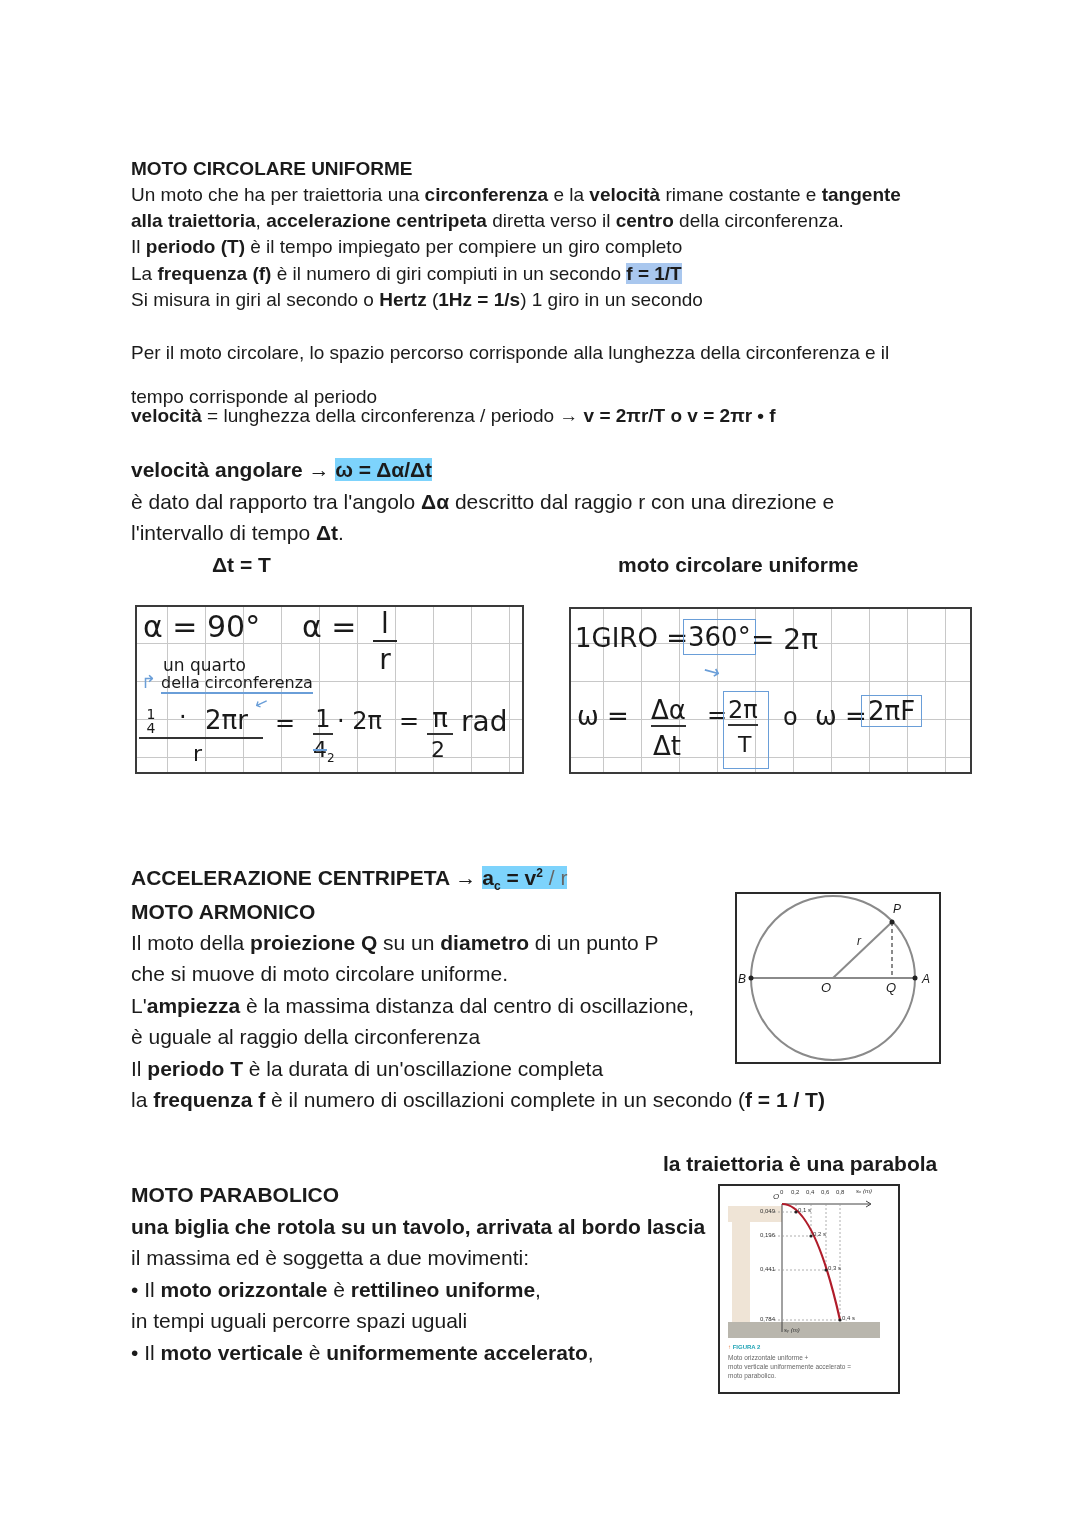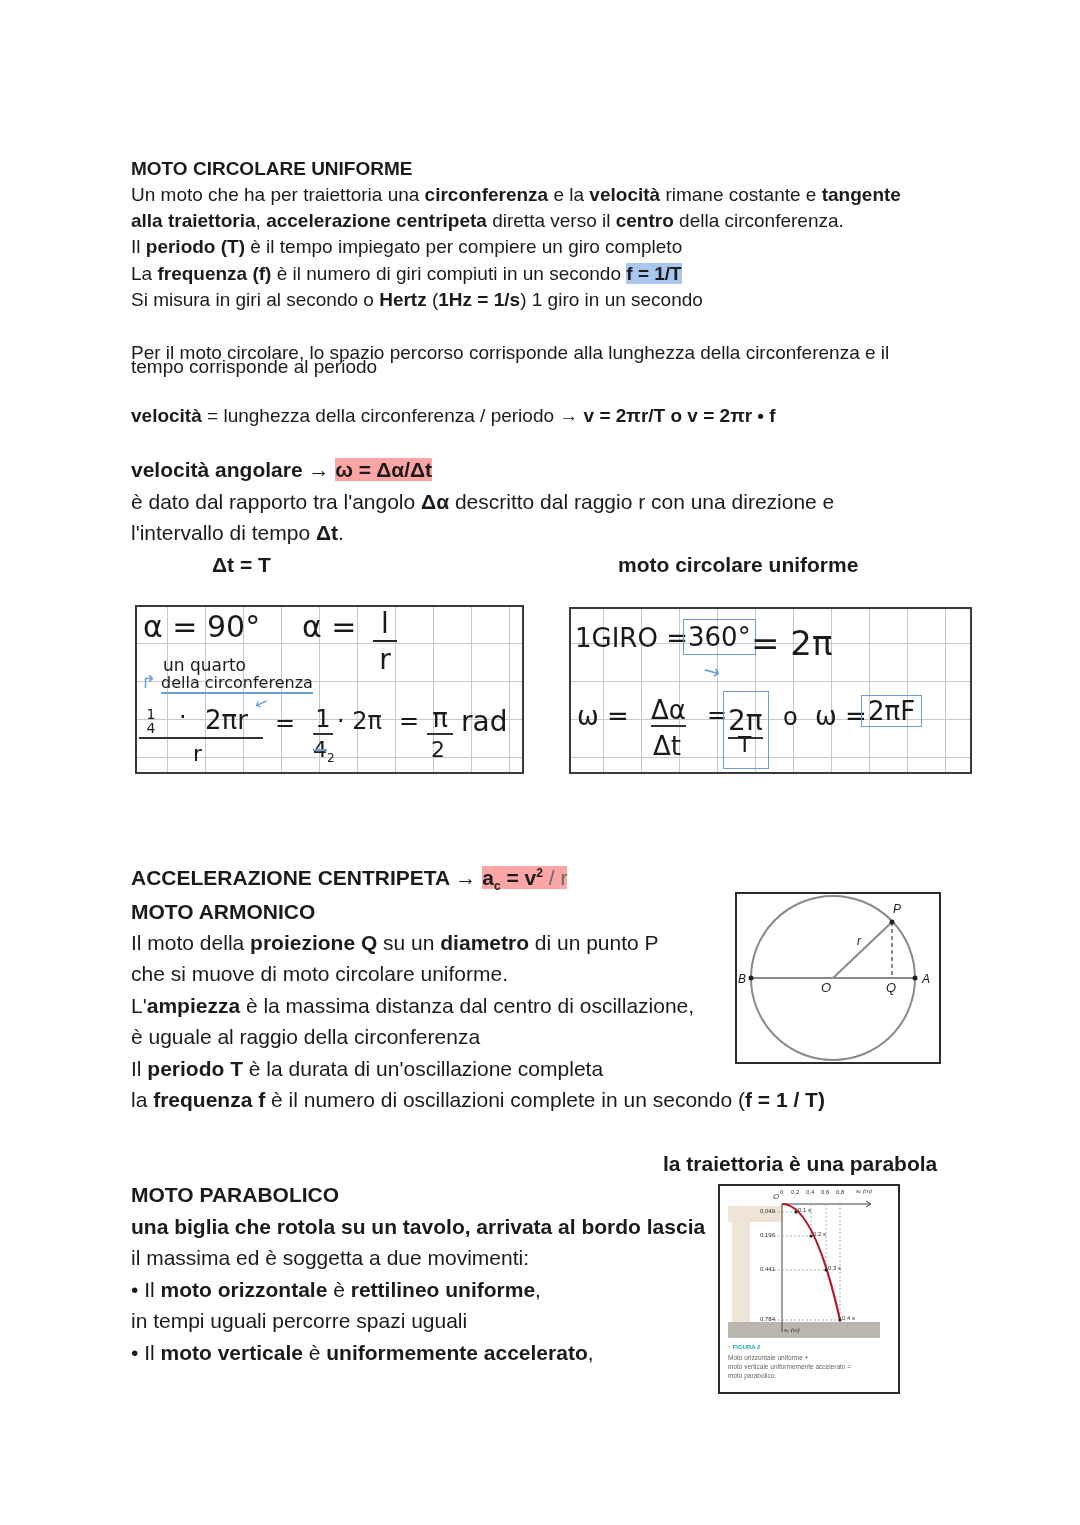--- a/index.html
+++ b/index.html
@@ -3,21 +3,21 @@
   <meta charset="utf-8">
   <style>
     html, body { margin: 0; padding: 0; background: #ffffff; }
     body { width: 1080px; height: 1525px; position: relative; overflow: hidden;
            font-family: "Liberation Sans", sans-serif; color: #1b1b1b; }
     .abs { position: absolute; white-space: nowrap; }
     .t { font-size: 19px; line-height: 26px; }
     .t2 { font-size: 21px; line-height: 30px; }
     b { font-weight: bold; }
     .hl { background: #a9c7ee; }
-    .hl2 { background: #fca5a5; }
+    .hl2 { background: #7dd3fc; }
     .h { font-weight: bold; }
     .hand { font-family: "DejaVu Sans", sans-serif; color: #1a1a1a; }
     .grid-box { position: absolute; border: 2px solid #3a3a3a; background-color: #fff;
       background-image:
         linear-gradient(to right, #c8c8c8 1px, transparent 1px),
         linear-gradient(to bottom, #c8c8c8 1px, transparent 1px);
       background-size: 38px 38px, 38px 38px; }
     .figbox { position: absolute; border: 2px solid #2a2a2a; background: #fff; }
     sub { font-size: 12px; }
     sup { font-size: 12px; }
@@ -36,21 +36,21 @@
   <span>Il </span><b>periodo (T)</b><span> è il tempo impiegato per compiere un giro completo</span>
 </div>
 <div class="abs t" style="left:131px;top:261px;">
   <span>La </span><b>frequenza (f)</b><span> è il numero di giri compiuti in un secondo </span><b class="hl">f = 1/T</b>
 </div>
 <div class="abs t" style="left:131px;top:287px;">
   <span>Si misura in giri al secondo o </span><b>Hertz</b><span> (</span><b>1Hz = 1/s</b><span>) 1 giro in un secondo</span>
 </div>
 
 <div class="abs t" style="left:131px;top:340px;">Per il moto circolare, lo spazio percorso corrisponde alla lunghezza della circonferenza e il</div>
-<div class="abs t" style="left:131px;top:354px;">tempo corrisponde al periodo</div>
+<div class="abs t" style="left:131px;top:384px;">tempo corrisponde al periodo</div>
 <div class="abs t" style="left:131px;top:395px;margin-top:8px;">
   <b>velocità</b><span> = lunghezza della circonferenza / periodo → </span><b>v = 2πr/T o v = 2πr • f</b>
 </div>
 
 <div class="abs t2" style="left:131px;top:455px;">
   <b>velocità angolare → </b><b class="hl2">ω = Δα/Δt</b>
 </div>
 <div class="abs t2" style="left:131px;top:487px;">
   <span>è dato dal rapporto tra l'angolo </span><b>Δα</b><span> descritto dal raggio r con una direzione e</span>
 </div>
@@ -86,28 +86,28 @@
   <div class="abs hand" style="left:200px;top:100px;font-size:24px;">· 2π</div>
   <div class="abs hand" style="left:262px;top:100px;font-size:24px;">=</div>
   <div class="abs hand" style="left:290px;top:96px;font-size:26px;border-bottom:2px solid #333;width:26px;text-align:center;">π</div>
   <div class="abs hand" style="left:294px;top:130px;font-size:22px;">2</div>
   <div class="abs hand" style="left:324px;top:98px;font-size:28px;">rad</div>
 </div>
 
 <div class="grid-box" style="left:569px;top:607px;width:371px;height:163px;background-position:-6px -4px;padding-left:28px;">
   <div class="abs hand" style="left:4px;top:14px;font-size:26px;">1GIRO =</div>
   <div class="abs hand" style="left:112px;top:10px;font-size:26px;border:1.5px solid #6a9ed8;padding:2px 4px;">360°</div>
-  <div class="abs hand" style="left:180px;top:14px;font-size:34px;">= 2π</div>
+  <div class="abs hand" style="left:180px;top:14px;font-size:28px;">= 2π</div>
   <div class="abs" style="left:132px;top:50px;color:#6a9ed8;font-size:20px;transform:rotate(-30deg);">↘</div>
   <div class="abs hand" style="left:6px;top:92px;font-size:26px;">ω =</div>
   <div class="abs hand" style="left:80px;top:86px;font-size:26px;border-bottom:2px solid #333;">Δα</div>
   <div class="abs hand" style="left:82px;top:122px;font-size:26px;">Δt</div>
   <div class="abs hand" style="left:136px;top:92px;font-size:24px;">=</div>
   <div class="abs" style="left:152px;top:82px;width:44px;height:76px;border:1.5px solid #6a9ed8;">
-    <div class="hand" style="position:absolute;left:4px;top:4px;font-size:28px;border-bottom:2px solid #333;margin-top:8px;">2π</div>
+    <div class="hand" style="position:absolute;left:4px;top:4px;font-size:24px;border-bottom:2px solid #333;">2π</div>
     <div class="hand" style="position:absolute;left:14px;top:40px;font-size:22px;">T</div>
   </div>
   <div class="abs hand" style="left:212px;top:94px;font-size:24px;">o</div>
   <div class="abs hand" style="left:244px;top:92px;font-size:26px;">ω =</div>
   <div class="abs hand" style="left:290px;top:86px;font-size:26px;border:1.5px solid #6a9ed8;padding:0 6px;">2πF</div>
 </div>
 
 <div class="abs t2 h" style="left:131px;top:834px;margin-top:24px;">
   <span>ACCELERAZIONE CENTRIPETA → </span><span class="hl2"><span>a</span><sub>c</sub><span> = v</span><sup>2</sup><span style="font-weight:normal;color:#666;"> / r</span></span>
 </div>

